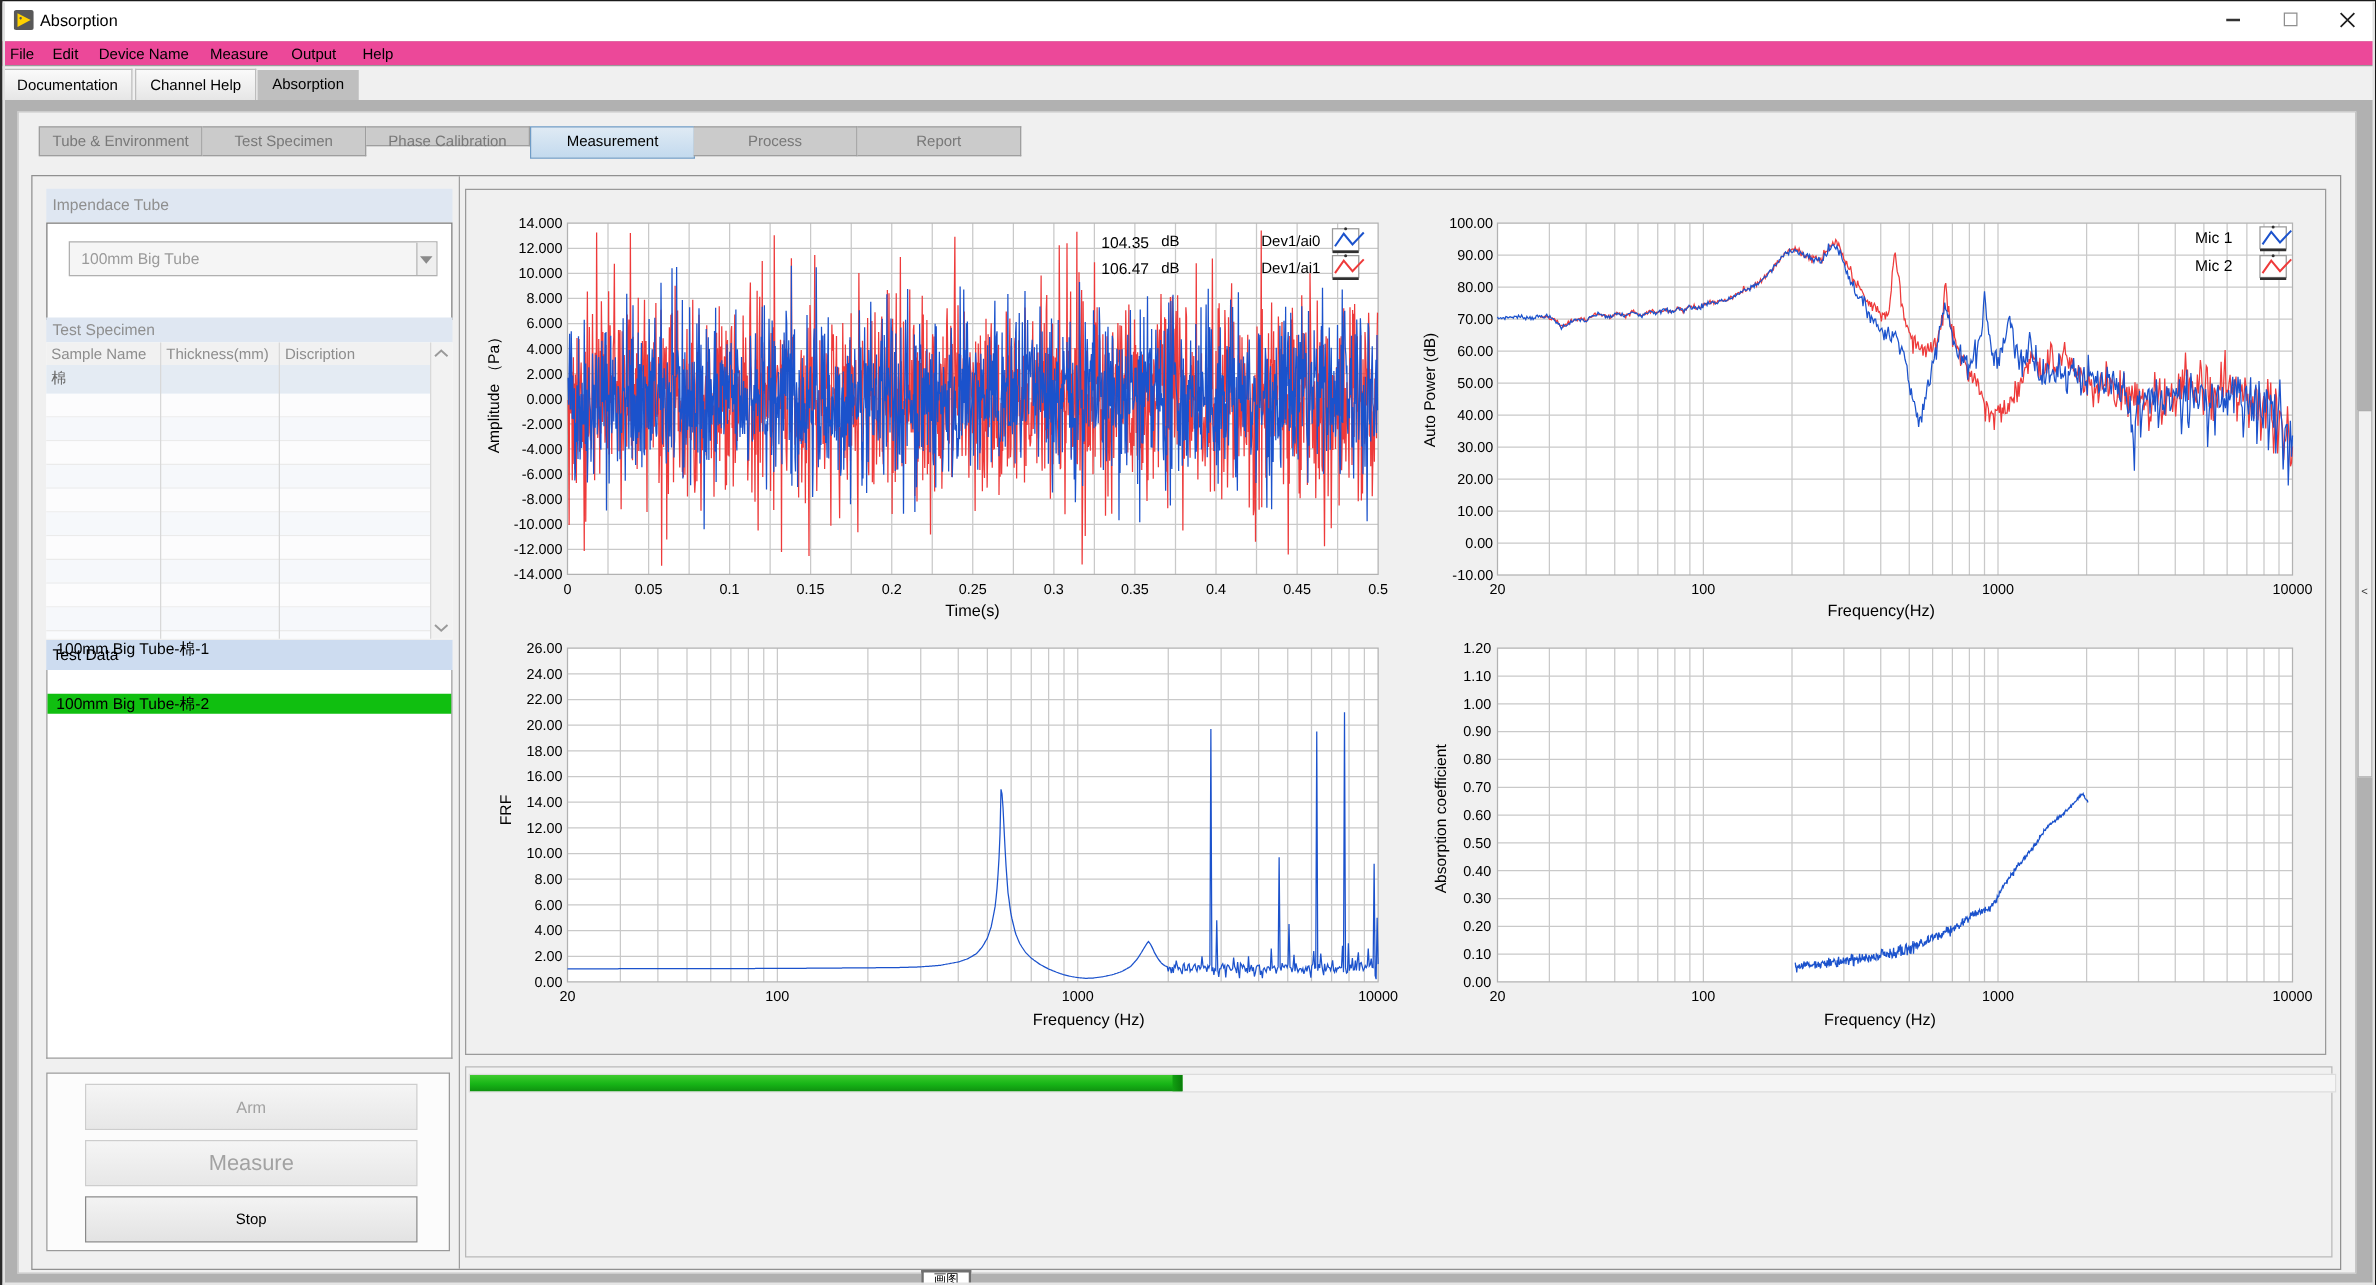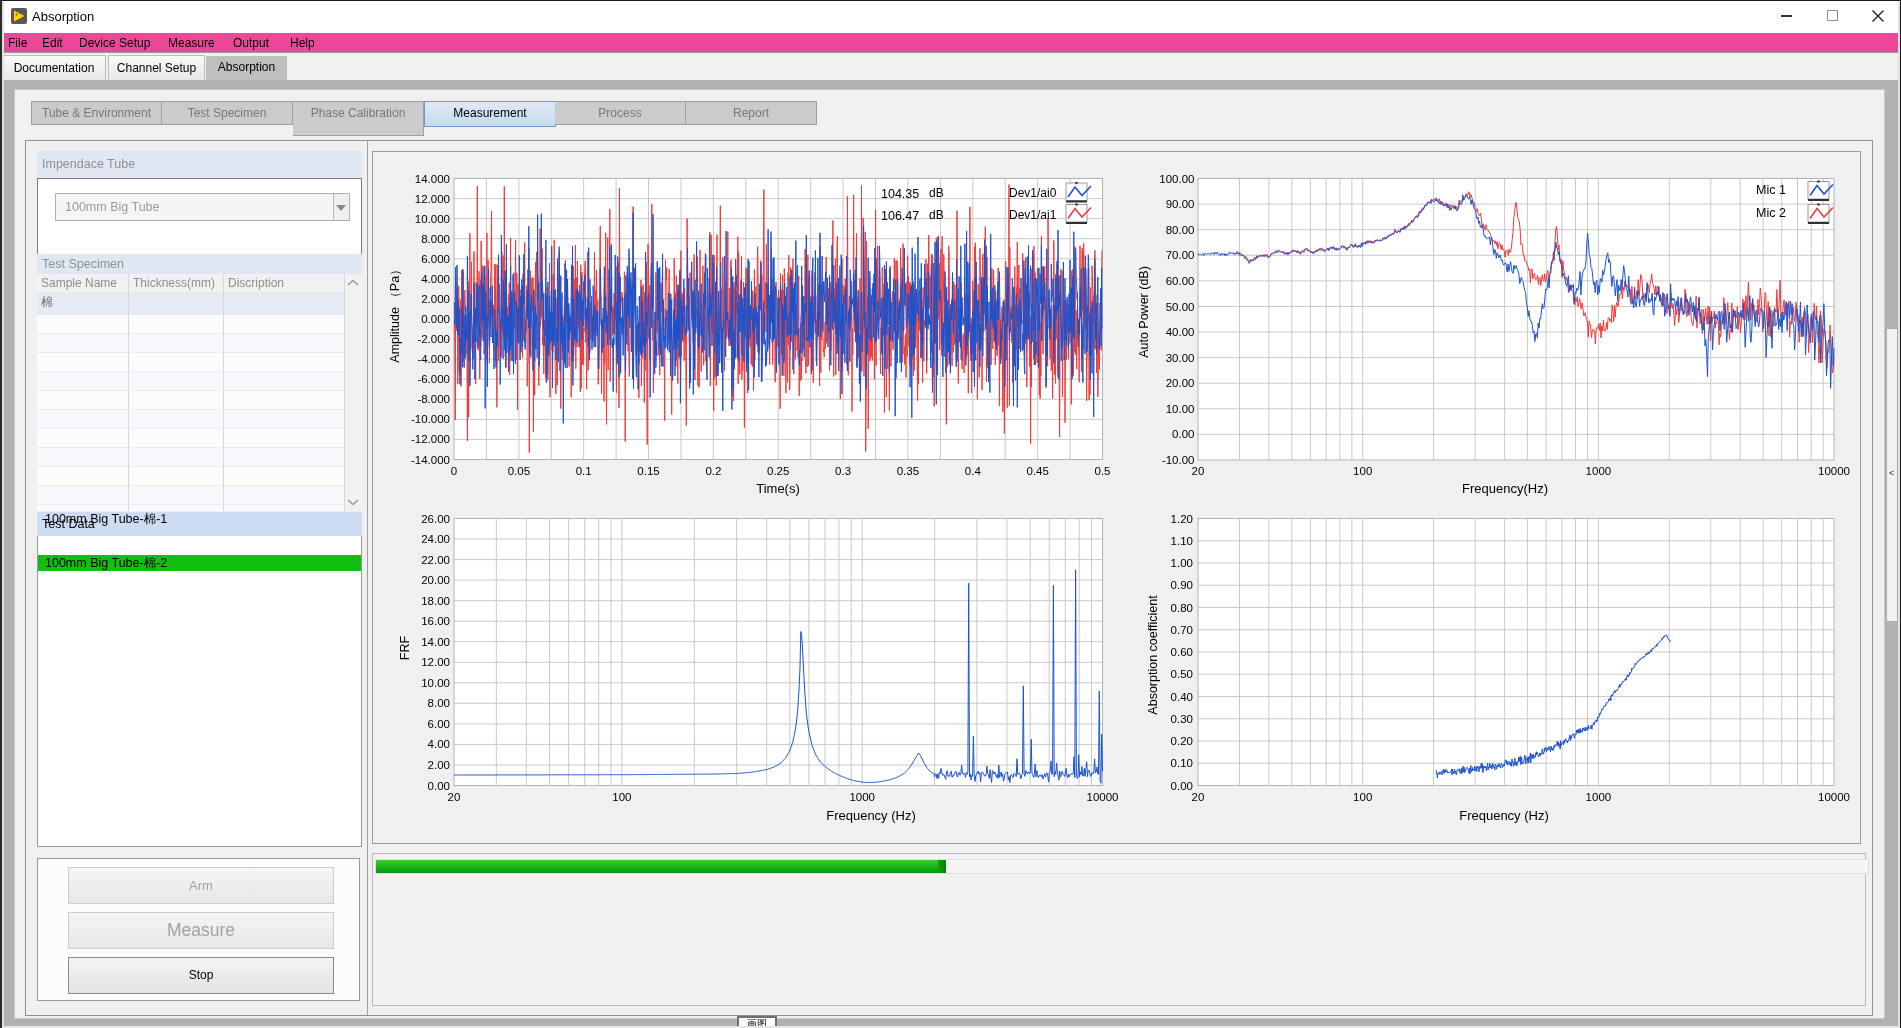--- a/index.html
+++ b/index.html
@@ -24,39 +24,39 @@
 
 <div class="abs" style="left:1781px;top:15px;width:11px;height:2px;background:#333;"></div>
 <div class="abs" style="left:1827px;top:10px;width:11px;height:11px;border:1.5px solid #8f8f8f;"></div>
 <svg class="abs" style="left:1871px;top:9px" width="14" height="14">
  <path d="M1.5 1.5 L12.5 12.5 M12.5 1.5 L1.5 12.5" stroke="#222" stroke-width="1.4"></path>
 </svg>
 
 <div class="abs" style="left:0;top:33px;width:1901px;height:20px;background:#ec4899;border-bottom:1px solid #9a9a9a;font-size:12px;color:#000;">
  <span class="abs" style="left:8px;top:3px;">File</span>
  <span class="abs" style="left:42px;top:3px;">Edit</span>
- <span class="abs" style="left:79px;top:3px;">Device Setup</span>
+ <span class="abs" style="left:79px;top:3px;">Device Name</span>
  <span class="abs" style="left:168px;top:3px;">Measure</span>
  <span class="abs" style="left:233px;top:3px;text-align:right;">Output</span>
  <span class="abs" style="left:290px;top:3px;">Help</span>
 </div>
 
 <div class="abs" style="left:0;top:53px;width:1901px;height:27px;background:#f0f0f0;"></div>
 <div class="abs" style="left:2px;top:54.5px;width:104px;height:25.5px;background:linear-gradient(#fafafa,#e6e6e6);border:1px solid #bdbdbd;border-bottom:none;font-size:12px;color:#000;text-align:center;line-height:25px;">Documentation</div>
-<div class="abs" style="left:108px;top:54.5px;width:97px;height:25.5px;background:linear-gradient(#fafafa,#e6e6e6);border:1px solid #bdbdbd;border-bottom:none;font-size:12px;color:#000;text-align:center;line-height:25px;">Channel Setup</div>
+<div class="abs" style="left:108px;top:54.5px;width:97px;height:25.5px;background:linear-gradient(#fafafa,#e6e6e6);border:1px solid #bdbdbd;border-bottom:none;font-size:12px;color:#000;text-align:center;line-height:25px;">Channel Help</div>
 <div class="abs" style="left:0;top:80px;width:1901px;height:948px;background:#b1b1b1;"></div>
 <div class="abs" style="left:206px;top:56px;width:81px;height:24px;background:#bfbfbf;font-size:12px;color:#000;text-align:center;line-height:22px;">Absorption</div>
 
 <div class="abs" style="left:14px;top:89px;width:1871px;height:930px;background:#f0f0f0;border:1px solid #c6c6c6;"></div>
 
 <div class="abs" style="left:0;top:1026px;width:1901px;height:2px;background:#e6e6e6;z-index:55;"></div>
 
 <div class="abs" style="left:31px;top:101px;width:131px;height:24px;background:#cbcbcb;border:1px solid #9e9e9e;font-size:12px;color:#787878;text-align:center;line-height:22px;">Tube &amp; Environment</div>
 <div class="abs" style="left:162px;top:101px;width:131px;height:24px;background:#cbcbcb;border:1px solid #9e9e9e;border-left:none;font-size:12px;color:#787878;text-align:center;line-height:22px;">Test Specimen</div>
-<div class="abs" style="left:293px;top:101px;width:131px;height:35px;background:#cbcbcb;border:1px solid #9e9e9e;border-left:none;font-size:12px;color:#787878;text-align:center;line-height:22px;">Phase Calibration</div>
+<div class="abs" style="left:293px;top:101px;width:131px;height:16px;background:#cbcbcb;border:1px solid #9e9e9e;border-left:none;font-size:12px;color:#787878;text-align:center;line-height:22px;">Phase Calibration</div>
 <div class="abs" style="left:424px;top:100.5px;width:132px;height:26px;background:linear-gradient(#dfeaf4,#c3daee);border:1.5px solid #6f9cc6;font-size:12px;color:#000;text-align:center;line-height:23px;">Measurement</div>
 <div class="abs" style="left:555px;top:101px;width:131px;height:24px;background:#cbcbcb;border:1px solid #9e9e9e;border-left:none;font-size:12px;color:#787878;text-align:center;line-height:22px;">Process</div>
 <div class="abs" style="left:686px;top:101px;width:131px;height:24px;background:#cbcbcb;border:1px solid #9e9e9e;border-left:none;font-size:12px;color:#787878;text-align:center;line-height:22px;">Report</div>
 
 <div class="abs" style="left:25px;top:140px;width:1848px;height:876px;border:1px solid #909090;"></div>
 <div class="abs" style="left:367px;top:141px;width:1px;height:874px;background:#9f9f9f;"></div>
 
 <div class="abs" style="left:37px;top:151px;width:325px;height:27px;background:#dfe7f2;font-size:12.5px;color:#8f8f8f;line-height:27px;padding-left:5px;">Impendace Tube</div>
 <div class="abs" style="left:37px;top:178px;width:325px;height:78px;background:#ffffff;border:1px solid #7a7a7a;"></div>
 <div class="abs" style="left:55px;top:193px;width:295px;height:28px;background:#f5f5f5;border:1px solid #b0b0b0;font-size:12.5px;color:#9a9a9a;line-height:26px;padding-left:9px;">100mm Big Tube</div>

